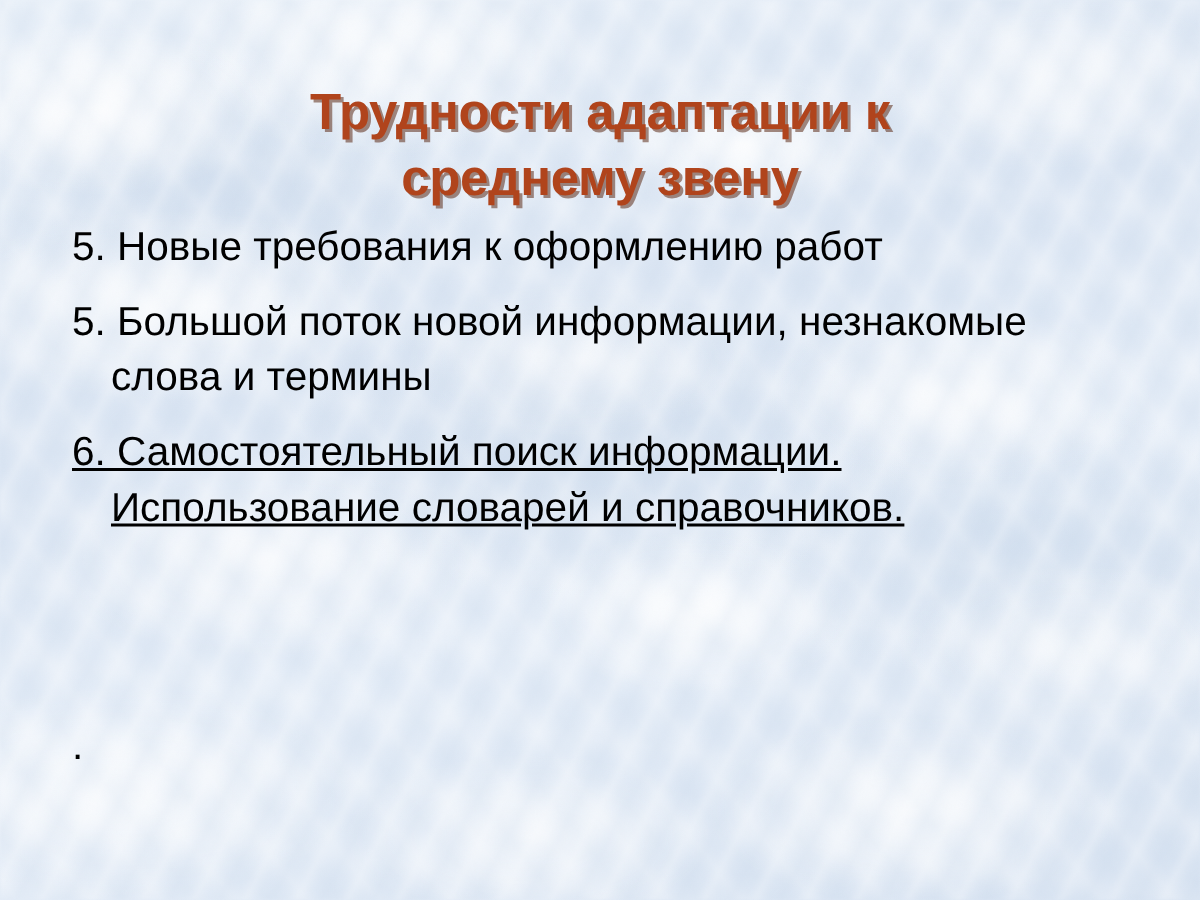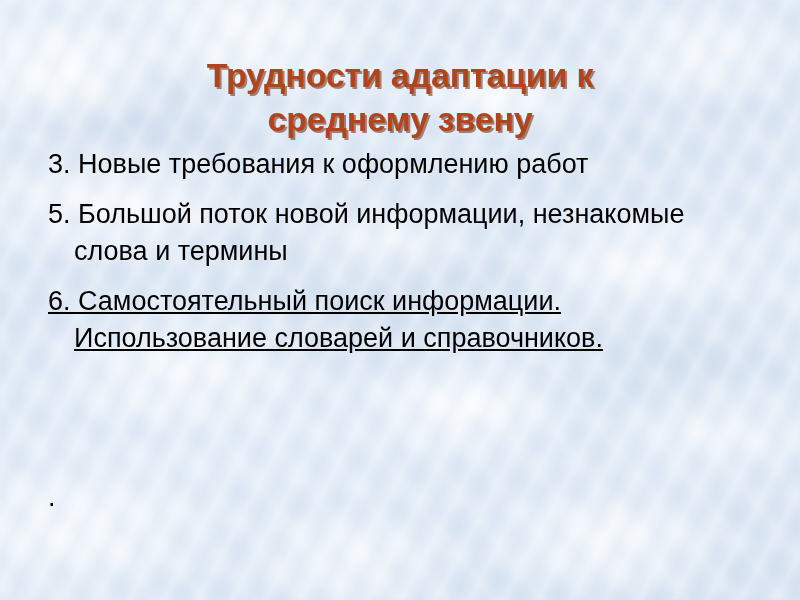--- a/index.html
+++ b/index.html
@@ -142,21 +142,21 @@
 
   <div class="slide-bg"></div>
   <div class="slide-grain"></div>
 
   <div class="slide-content">
 
     <h1 class="title">Трудности адаптации к
 среднему звену</h1>
 
     <ul class="body-list">
-      <li class="body-item item-4">3. Новые требования к оформлению работ</li>
+      <li class="body-item item-4">5. Новые требования к оформлению работ</li>
       <li class="body-item item-5">5. Большой поток новой информации, незнакомые слова и термины</li>
       <li class="body-item item-6">6. Самостоятельный поиск информации. Использование словарей и справочников.</li>
     </ul>
 
     <div class="trailing-dot">.</div>
 
   </div>
 </div>
 
 </body></html>

